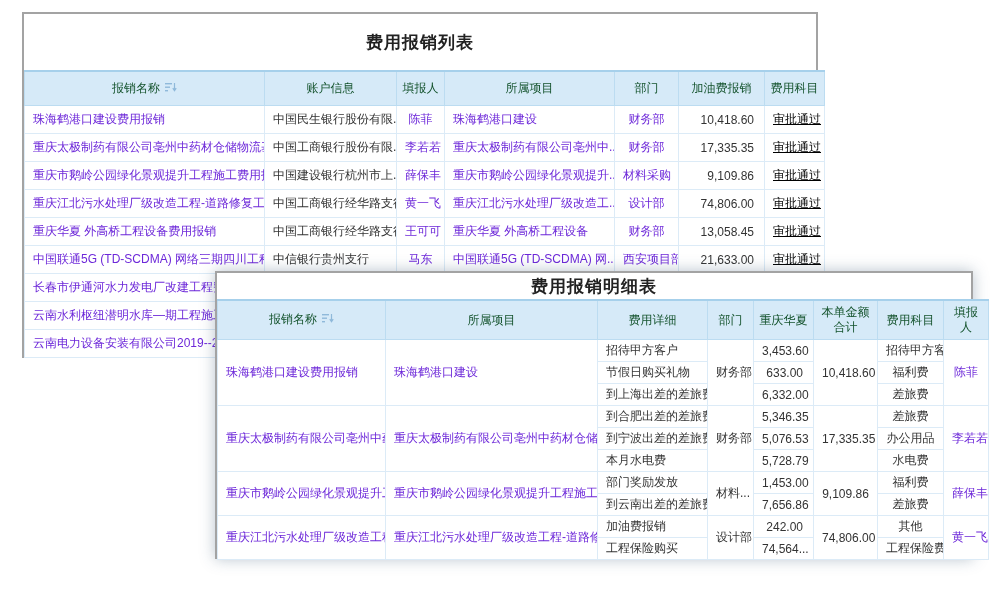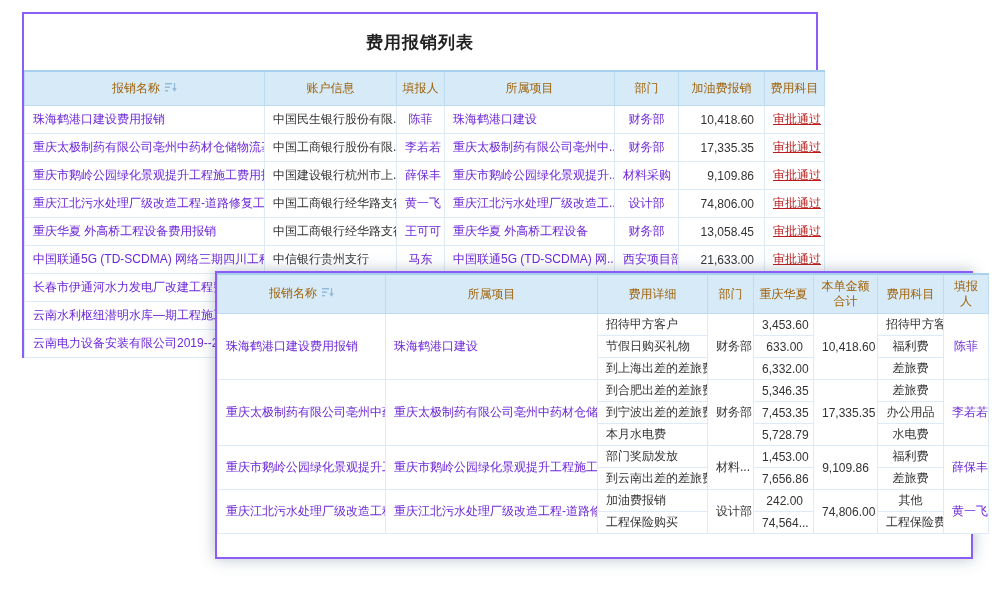--- a/index.html
+++ b/index.html
@@ -1,42 +1,42 @@
 <!DOCTYPE html>
 <html><head>
 <meta charset="utf-8">
 <style>
   html,body{margin:0;padding:0;background:#fff;}
   #canvas{
     position:relative;width:1000px;height:600px;background:#fff;overflow:hidden;
     font-family:"Liberation Sans","DejaVu Sans",sans-serif;
   }
-  .card{position:absolute;background:#fff;border:2px solid #8b5cf6;box-sizing:content-box;}
+  .card{position:absolute;background:#fff;border:2px solid #a3a3a3;box-sizing:content-box;}
   #list-card{left:22px;top:12px;width:792px;height:342px;z-index:1;}
   #detail-card{left:215px;top:271px;width:754px;height:284px;z-index:2;
     box-shadow:0 0 14px rgba(50,80,110,.35);}
   .card-title{display:flex;align-items:center;justify-content:center;
     font-weight:bold;font-size:17px;color:#222;letter-spacing:1px;}
   #list-card .card-title{height:56px;}
   #detail-card .card-title{height:26px;}
   table{border-collapse:collapse;table-layout:fixed;width:100%;font-size:12px;color:#333;}
   th{
-    background:#d6eaf8;color:#a16207;font-weight:normal;
+    background:#d6eaf8;color:#14532d;font-weight:normal;
     border:1px solid #bcdcf1;border-top:2px solid #a6d0eb;
     padding:2px 5px;text-align:center;line-height:1.25;
   }
   #list-card th{height:29px;}
   #detail-card th{height:34px;}
   td{border:1px solid #dcebf7;padding:0 8px;background:#fff;overflow:hidden;
     white-space:nowrap;vertical-align:middle;}
   #list-card td{height:27px;}
   #detail-card td{height:21px;}
   .al{text-align:left;} .ac{text-align:center;} .ar{text-align:right;padding-right:10px;}
   .lnk{color:#6d28d9;cursor:pointer;}
-  .grn{color:#b91c1c;text-decoration:underline;cursor:pointer;}
+  .grn{color:#000000;text-decoration:underline;cursor:pointer;}
   .dk{color:#333;}
   .sort-ico{display:inline-block;margin-left:5px;vertical-align:-1px;cursor:pointer;}
 </style>
 </head>
 <body>
 
 <div id="canvas">
 
   <div class="card" id="list-card">
     <div class="card-title">费用报销列表</div>
@@ -146,20 +146,21 @@
             <td class="al lnk"></td>
             <td class="ac lnk"></td>
             <td class="ar dk"></td>
             <td class="ac "></td>
           </tr>
         </tbody>
     </table>
   </div>
 
   <div class="card" id="detail-card">
+    <div class="card-title">费用报销明细表</div>
     <table>
       <colgroup>
         <col style="width:168px">
           <col style="width:212px">
           <col style="width:110px">
           <col style="width:46px">
         <col style="width:60px">
           <col style="width:64px">
           <col style="width:66px">
           <col style="width:45px">
@@ -207,21 +208,21 @@
             <td class="al lnk" rowspan="3">重庆太极制药有限公司亳州中药材仓储物流</td>
             <td class="al dk">到合肥出差的差旅费</td>
             <td class="ac dk" rowspan="3">财务部</td>
             <td class="ar dk">5,346.35</td>
             <td class="ac dk" rowspan="3">17,335.35</td>
             <td class="ac dk">差旅费</td>
             <td class="ac lnk" rowspan="3">李若若</td>
           </tr>
           <tr>
             <td class="al dk">到宁波出差的差旅费</td>
-            <td class="ar dk">7,453.35</td>
+            <td class="ar dk">5,076.53</td>
             <td class="ac dk">办公用品</td>
           </tr>
           <tr>
             <td class="al dk">本月水电费</td>
             <td class="ar dk">5,728.79</td>
             <td class="ac dk">水电费</td>
           </tr>
           <tr>
             <td class="al lnk" rowspan="2">重庆市鹅岭公园绿化景观提升工程</td>
             <td class="al lnk" rowspan="2">重庆市鹅岭公园绿化景观提升工程施工</td>

